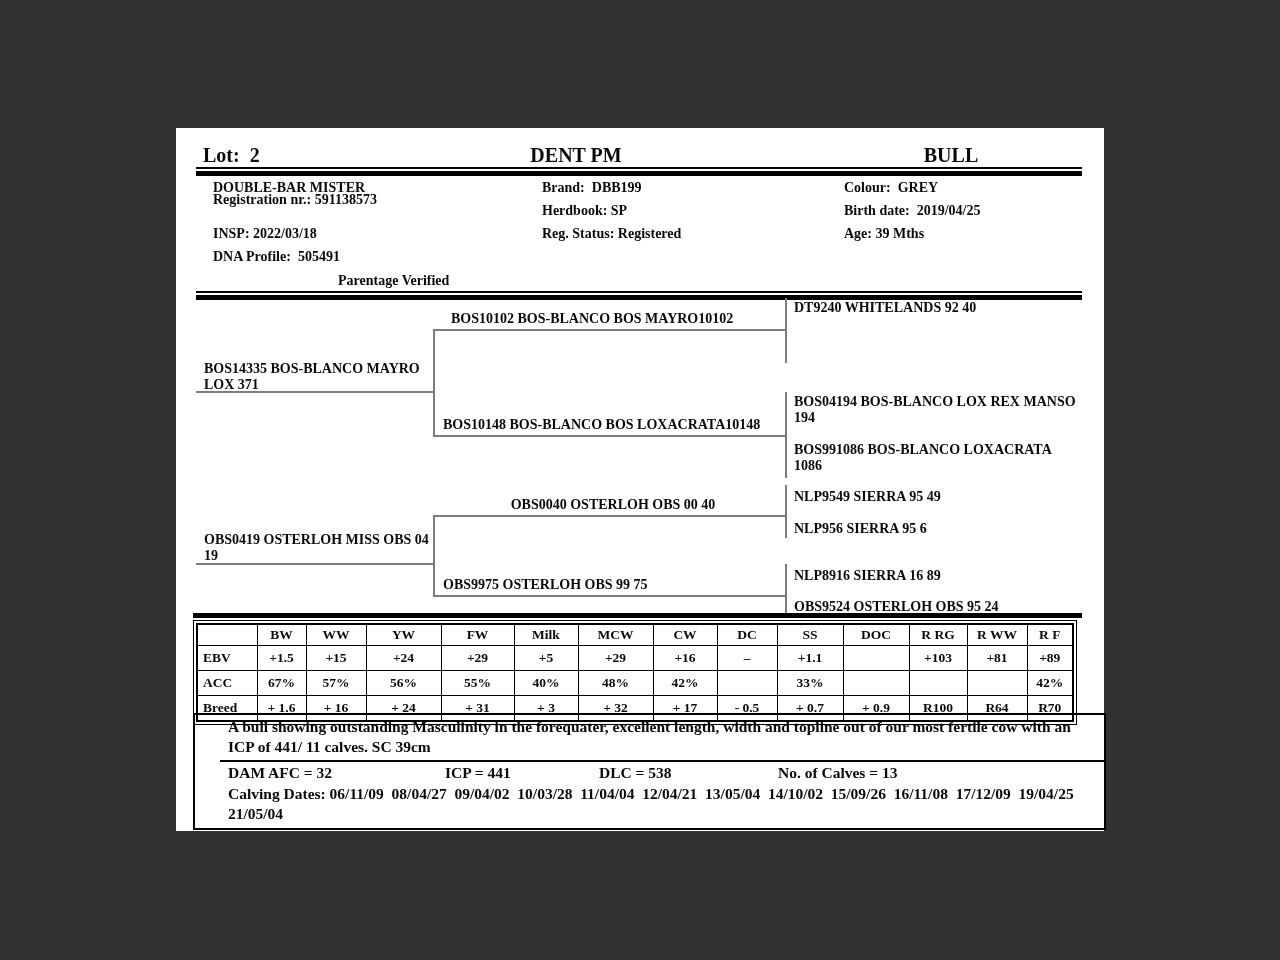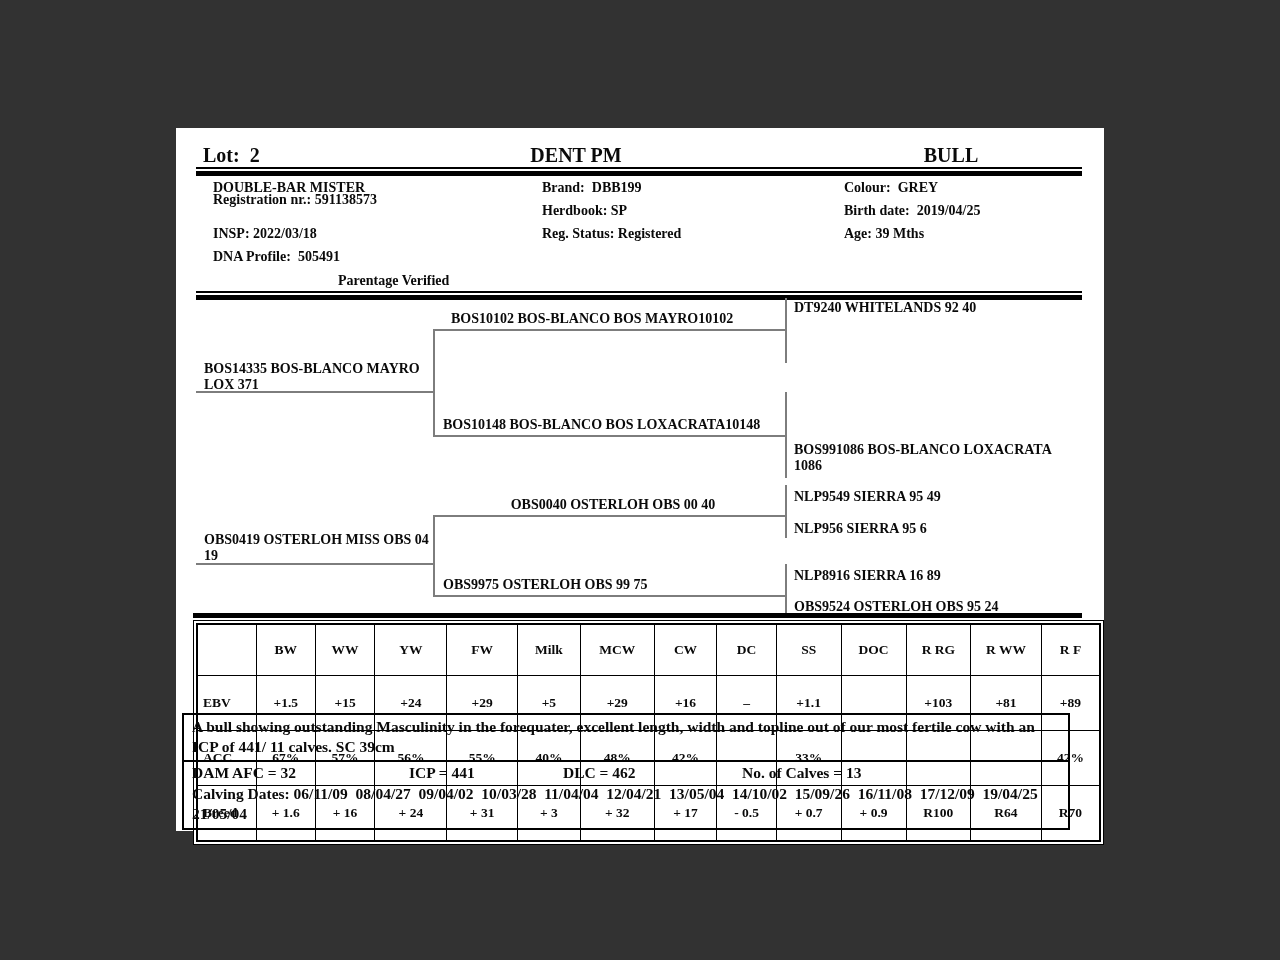--- a/index.html
+++ b/index.html
@@ -26,21 +26,21 @@
   .ped{font-size:14px;line-height:16px;}
   .ped.nowrap{white-space:nowrap;}
   .pline-h{height:2px;background:#7d7d7d;}
   .pline-v{width:2px;background:#7d7d7d;}
   
   .ebv-wrap{border:1px solid #000;padding:2px;background:#fff;}
   table.ebv{border-collapse:collapse;table-layout:fixed;border:2px solid #000;}
   table.ebv th, table.ebv td{
     border:1.5px solid #000;
     font-size:13.5px;font-weight:bold;
-    text-align:center;padding:15px;overflow:hidden;white-space:nowrap;margin-left:33px;
+    text-align:center;padding:0;overflow:hidden;white-space:nowrap;margin-left:33px;
   }
   table.ebv th{height:20px;}
   table.ebv td{height:24px;}
   table.ebv .rowlabel{text-align:left;padding-left:5px;}
   
   .notes{border:2px solid #000;font-size:15.5px;line-height:20px;}
   .notes .desc{padding:2px 8px 3px 8px;border-bottom:2px solid #000;}
   .notes .stats{position:relative;height:21px;margin-top:1px;}
   .notes .stats span{position:absolute;top:0;white-space:pre;}
   .notes .calving{padding:0 8px 4px 8px;white-space:pre-wrap;}
@@ -87,20 +87,21 @@
 
   <div class="abs ped" style="left:28px;top:233px;width:230px;">BOS14335 BOS-BLANCO MAYRO LOX 371</div>
   <div class="abs ped" style="left:28px;top:404px;width:234px;">OBS0419 OSTERLOH MISS OBS 04 19</div>
 
   <div class="abs ped nowrap" style="left:275px;top:183px;width:340px;">BOS10102 BOS-BLANCO BOS MAYRO10102</div>
   <div class="abs ped nowrap" style="left:267px;top:289px;width:340px;">BOS10148 BOS-BLANCO BOS LOXACRATA10148</div>
   <div class="abs ped nowrap" style="left:267px;top:369px;width:340px;text-align:center;">OBS0040 OSTERLOH OBS 00 40</div>
   <div class="abs ped nowrap" style="left:267px;top:449px;width:340px;">OBS9975 OSTERLOH OBS 99 75</div>
 
   <div class="abs ped" style="left:618px;top:172px;width:288px;">DT9240 WHITELANDS 92 40</div>
+  <div class="abs ped" style="left:618px;top:266px;width:288px;">BOS04194 BOS-BLANCO LOX REX MANSO 194</div>
   <div class="abs ped" style="left:618px;top:314px;width:288px;">BOS991086 BOS-BLANCO LOXACRATA 1086</div>
   <div class="abs ped" style="left:618px;top:361px;width:288px;">NLP9549 SIERRA 95 49</div>
   <div class="abs ped" style="left:618px;top:393px;width:288px;">NLP956 SIERRA 95 6</div>
   <div class="abs ped" style="left:618px;top:440px;width:288px;">NLP8916 SIERRA 16 89</div>
   <div class="abs ped" style="left:618px;top:471px;width:288px;">OBS9524 OSTERLOH OBS 95 24</div>
 
   <div class="abs thickrule" style="left:17px;top:485px;width:889px;"></div>
 
   <div class="abs ebv-wrap" style="left:17px;top:492px;">
     <table class="ebv">
@@ -182,24 +183,24 @@
         <td>+ 0.7</td>
         <td>+ 0.9</td>
         <td>R100</td>
         <td>R64</td>
         <td>R70</td>
       </tr>
     </tbody>
       </table>
   </div>
 
-  <div class="abs notes" style="left:6px;top:585px;width:884px;">
+  <div class="abs notes" style="left:17px;top:585px;width:884px;padding-left:25px;">
     <div class="desc">A bull showing outstanding Masculinity in the forequater, excellent length, width and topline out of our most fertile cow with an ICP of 441/ 11 calves. SC 39cm</div>
     <div class="stats">
       <span style="left:8px;">DAM AFC = 32</span>
       <span style="left:225px;">ICP = 441</span>
-      <span style="left:379px;">DLC = 462</span>
+      <span style="left:379px;">DLC = 538</span>
       <span style="left:558px;">No. of Calves = 13</span>
     </div>
     <div class="calving">Calving Dates: 06/11/09  08/04/27  09/04/02  10/03/28  11/04/04  12/04/21  13/05/04  14/10/02  15/09/26  16/11/08  17/12/09  19/04/25  21/05/04</div>
   </div>
 
 </div>
 
 </body></html>

